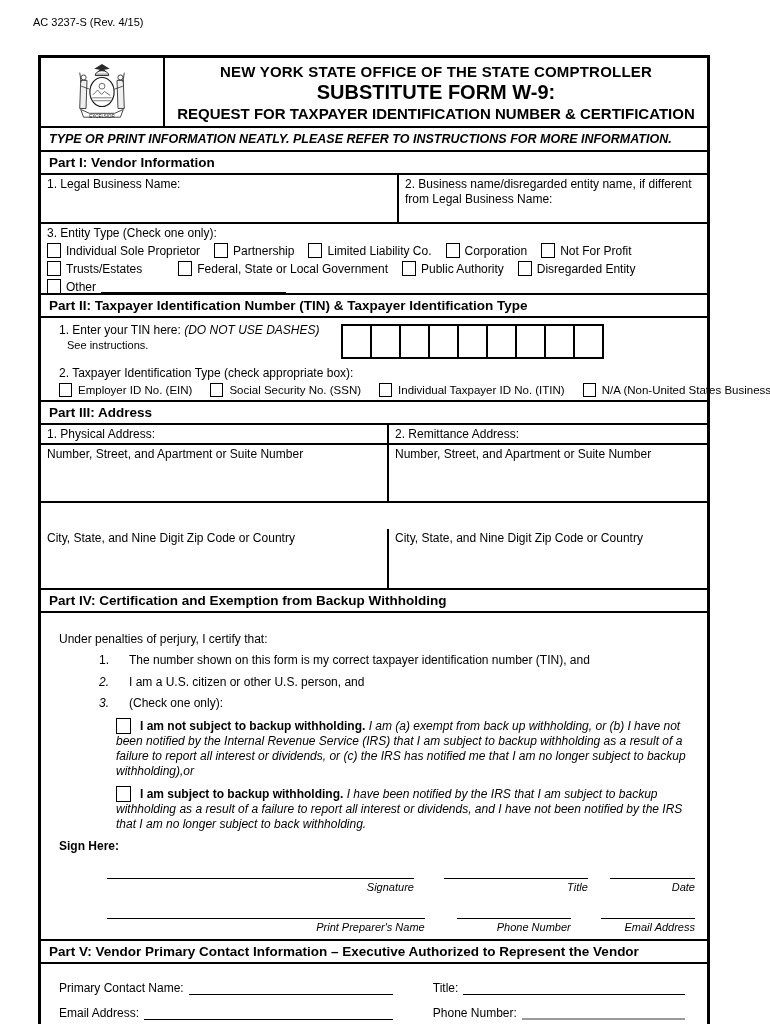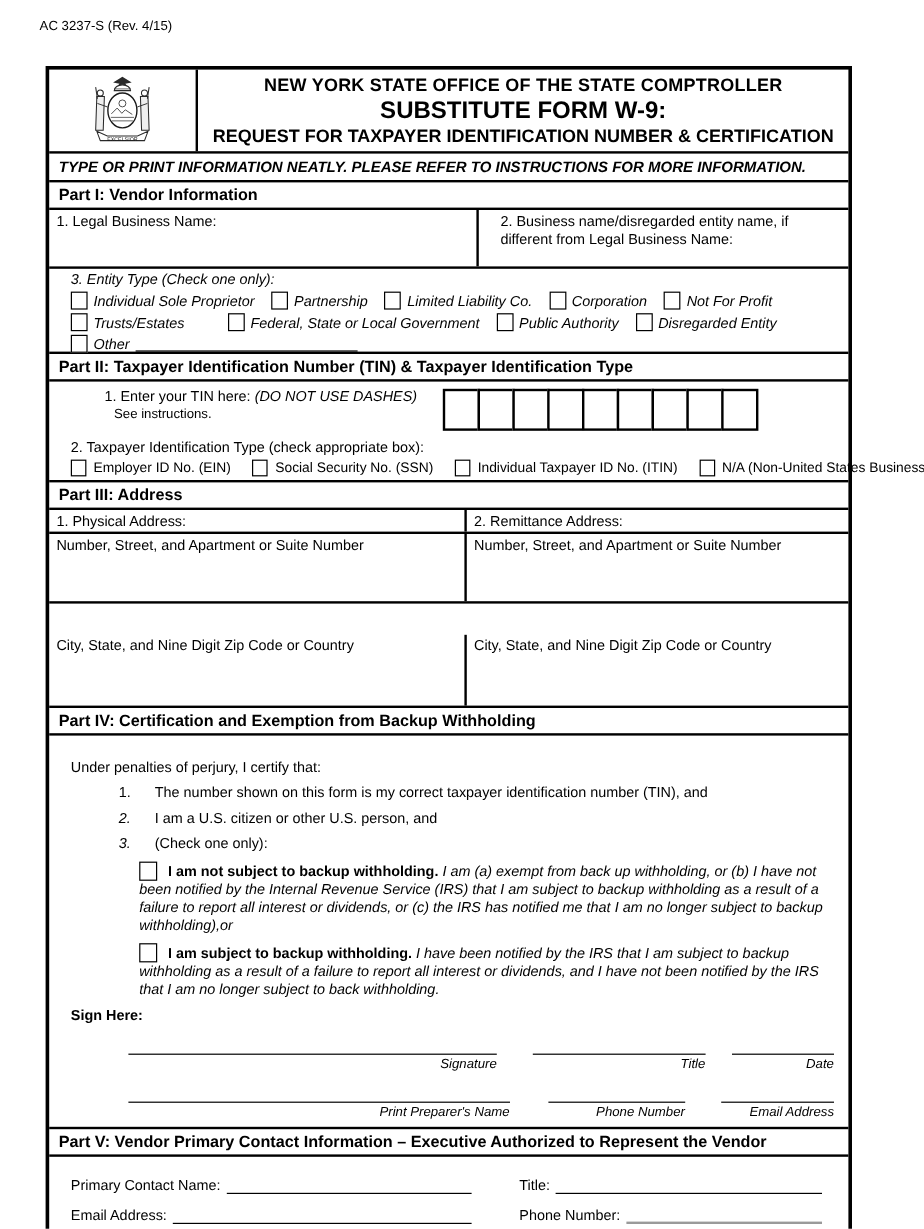--- a/index.html
+++ b/index.html
@@ -26,43 +26,43 @@
 
   .notice-row { height: 24px; padding: 4px 8px; font-weight: bold;
     font-style: italic; font-size: 12.5px; }
 
   .part-header { height: 23px; padding: 3px 8px; font-weight: bold;
     font-size: 13.5px; line-height: 16px; }
 
   
   .name-row { display: flex; height: 49px; justify-content: flex-end; }
   .name-cell1 { width: 358px; border-right: 2px solid #000; padding: 2px 6px; }
-  .name-cell2 { flex: 1; padding: 2px 6px; line-height: 15px; margin-left: 12px; }
+  .name-cell2 { flex: 1; padding: 2px 6px; line-height: 15px; }
 
   .entity-row { display: flex; height: 71px; }
-  .entity-left { flex: 1; padding: 2px 18px; font-style: italic; }
+  .entity-left { flex: 1; padding: 2px 6px; }
   .exempt-cell { width: 97px; border-left: 2px solid #000; display: flex;
     align-items: center; justify-content: center; gap: 6px; }
   .exempt-txt { font-weight: bold; font-size: 12px; text-align: center; line-height: 14px; }
 
   .cb { display: inline-block; width: 14px; height: 15px; border: 1.7px solid #000;
     background: #fff; flex: none; vertical-align: -3px; }
   .cb.sm { width: 13px; height: 14px; }
   .cb.lg { width: 15px; height: 16px; }
 
   .ent-line { display: flex; align-items: center; column-gap: 14px; margin-top: 3px; }
   .ent-opt { display: flex; align-items: center; gap: 5px; white-space: nowrap; }
   .ent-opt.shift { margin-left: 22px; }
   .other-line { display: inline-block; width: 185px; border-bottom: 1px solid #000;
     height: 12px; }
 
   
   .p2body { height: 84px; padding: 5px 0 0 18px; }
   .tin-row { display: flex; align-items: flex-start; }
-  .tin-labels { width: 282px; margin-left: 28px; }
+  .tin-labels { width: 282px; }
   .tin-note { font-style: italic; }
   .tin-hint { font-size: 11px; margin: 2px 0 0 8px; }
   .tin-boxes { display: flex; margin-top: 1px; }
   .tin-box { width: 31px; height: 35px; border: 2px solid #000; margin-left: -2px;
     background: #fff; }
   .tin-box:first-child { margin-left: 0; }
   .tintype-label { margin-top: 7px; }
   .cb-row { display: flex; align-items: center; column-gap: 18px; margin-top: 3px; }
   .cb-opt { display: flex; align-items: center; gap: 6px; white-space: nowrap;
     font-size: 11.5px; }

